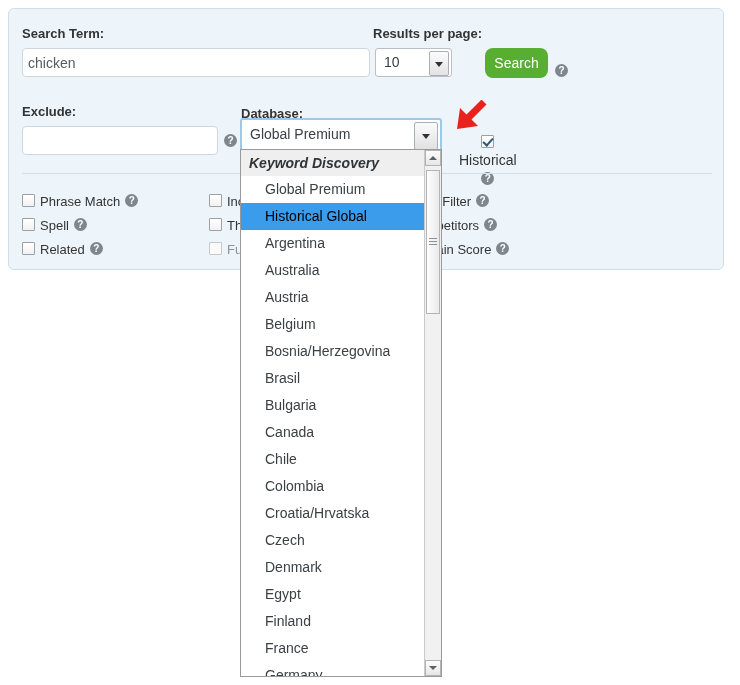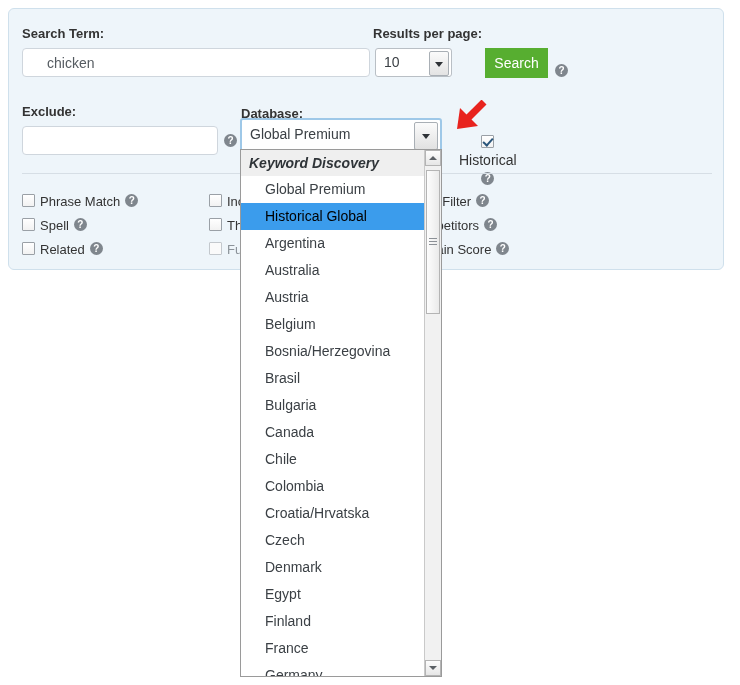--- a/index.html
+++ b/index.html
@@ -41,21 +41,21 @@
   .lbl-search-term { position: absolute; left: 13px; top: 17px; }
   .lbl-results     { position: absolute; left: 364px; top: 17px; }
 
   .search-input {
     position: absolute;
     left: 13px;
     top: 39px;
     width: 348px;
     height: 29px;
     box-sizing: border-box;
-    padding: 0 24px;
+    padding: 0 5px;
     background: #ffffff;
     border: 1px solid #cfd6dd;
     border-radius: 4px;
     font-family: "Liberation Sans", sans-serif;
     font-size: 14px;
     color: #555b61;
     outline: none;
   }
 
   .results-select {
@@ -100,21 +100,21 @@
 
   .search-button {
     position: absolute;
     left: 476px;
     top: 39px;
     width: 63px;
     height: 30px;
     box-sizing: border-box;
     background: #57ae30;
     border: none;
-    border-radius: 0;
+    border-radius: 8px;
     color: #ffffff;
     font-family: "Liberation Sans", sans-serif;
     font-size: 14px;
     cursor: pointer;
     padding: 0;
   }
 
   
   .help-icon {
     display: inline-block;

